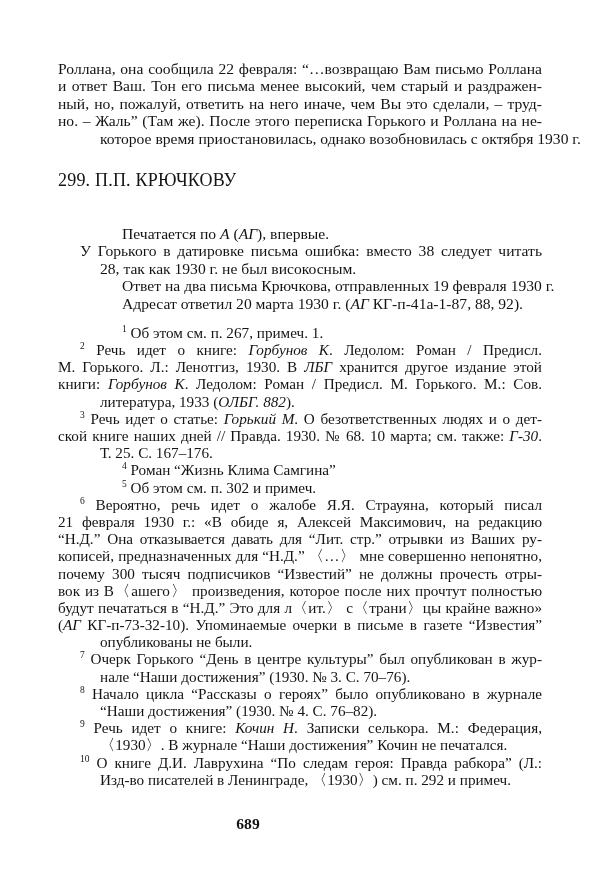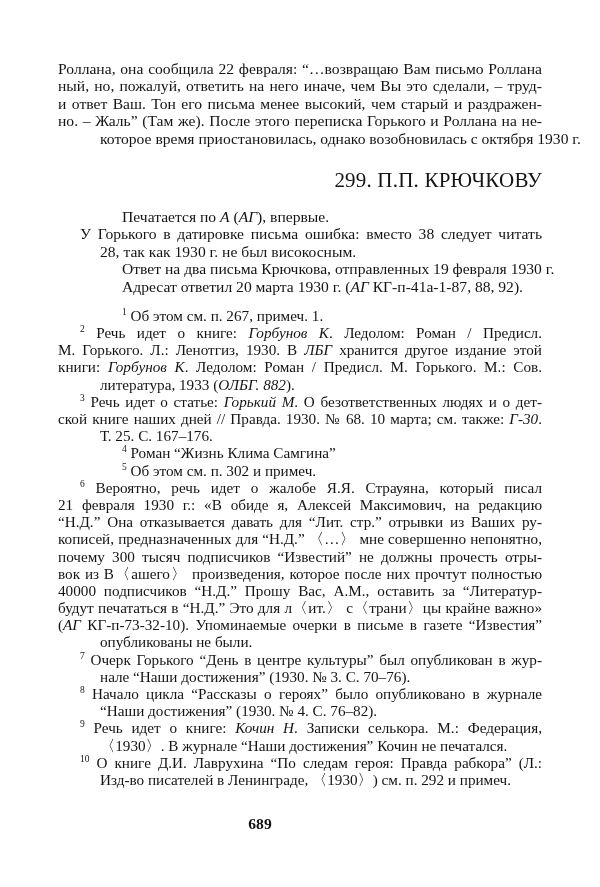--- a/index.html
+++ b/index.html
@@ -37,57 +37,57 @@
     .indent {
       padding-left: 22px;
     }
     .fn {
       font-size: 15.2px;
       line-height: 17.2px;
       height: 17.2px;
     }
     .heading {
       display: block;
-      text-align: right;
-      font-size: 21px;
+      text-align: left;
+      font-size: 18px;
       line-height: 18px;
       margin-top: 24px;
-      margin-bottom: 19px;
+      margin-bottom: 36px;
       letter-spacing: 0.2px;
     }
     .gap {
       display: block;
       height: 12px;
     }
     sup {
       font-size: 9.5px;
       vertical-align: 6px;
       line-height: 0;
     }
     i { font-style: italic; }
     .page-number {
       position: absolute;
-      left: 12px;
+      left: 0;
       width: 496px;
       top: 815px;
       text-align: center;
       font-weight: bold;
       font-size: 15.6px;
     }
     .section { display: block; }
   </style>
 </head>
 <body>
 
 <div class="page">
 
   <div class="section">
     <span class="line">Роллана, она сообщила 22 февраля: “…возвращаю Вам письмо Роллана</span>
+    <span class="line">и ответ Ваш. Тон его письма менее высокий, чем старый и раздражен-</span>
     <span class="line">ный, но, пожалуй, ответить на него иначе, чем Вы это сделали, – труд-</span>
-    <span class="line">и ответ Ваш. Тон его письма менее высокий, чем старый и раздражен-</span>
     <span class="line">но. – Жаль” (Там же). После этого переписка Горького и Роллана на не-</span>
     <span class="line last">которое время приостановилась, однако возобновилась с октября 1930 г.</span>
   </div>
 
   <span class="heading">299. П.П. КРЮЧКОВУ</span>
 
   <div class="section">
     <span class="line last indent"><span>Печатается по </span><i>А</i><span> (</span><i>АГ</i><span>), впервые.</span></span>
     <span class="line indent">У Горького в датировке письма ошибка: вместо 38 следует читать</span>
     <span class="line last">28, так как 1930 г. не был високосным.</span>
@@ -124,21 +124,20 @@
       <span class="line fn last indent"><sup>5</sup> <span>Об этом см. п. 302 и примеч.</span></span>
     </div>
 
     <div>
       <span class="line fn indent"><sup>6</sup> <span>Вероятно, речь идет о жалобе Я.Я. Страуяна, который писал</span></span>
       <span class="line fn">21 февраля 1930 г.: «В обиде я, Алексей Максимович, на редакцию</span>
       <span class="line fn">“Н.Д.”  Она отказывается давать для “Лит. стр.” отрывки из Ваших ру-</span>
       <span class="line fn">кописей, предназначенных для “Н.Д.” 〈…〉 мне совершенно непонятно,</span>
       <span class="line fn">почему 300 тысяч подписчиков “Известий” не должны прочесть отры-</span>
       <span class="line fn">вок из В〈ашего〉 произведения, которое после них прочтут полностью</span>
-      <span class="line fn">40000 подписчиков “Н.Д.”  Прошу Вас, А.М., оставить за “Литератур-</span>
       <span class="line fn">будут печататься в “Н.Д.”  Это для л〈ит.〉 с〈трани〉цы крайне важно»</span>
       <span class="line fn"><span>(</span><i>АГ</i><span>  КГ-п-73-32-10). Упоминаемые очерки в письме в газете “Известия”</span></span>
       <span class="line fn last">опубликованы не были.</span>
     </div>
 
     <div>
       <span class="line fn indent"><sup>7</sup> <span>Очерк Горького “День в центре культуры” был опубликован в жур-</span></span>
       <span class="line fn last">нале “Наши достижения” (1930. № 3. С. 70–76).</span>
     </div>
 

